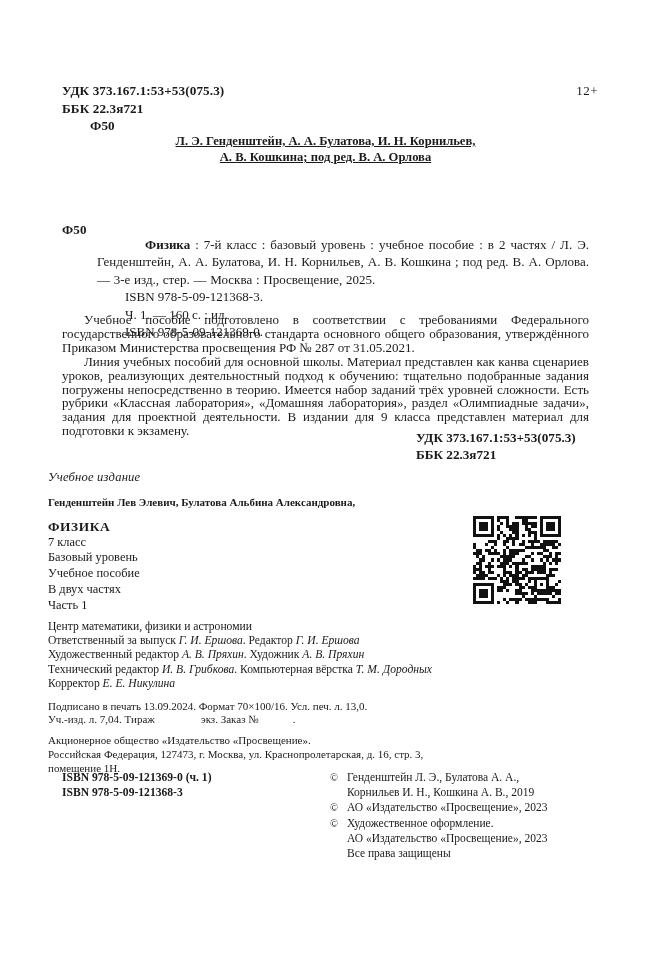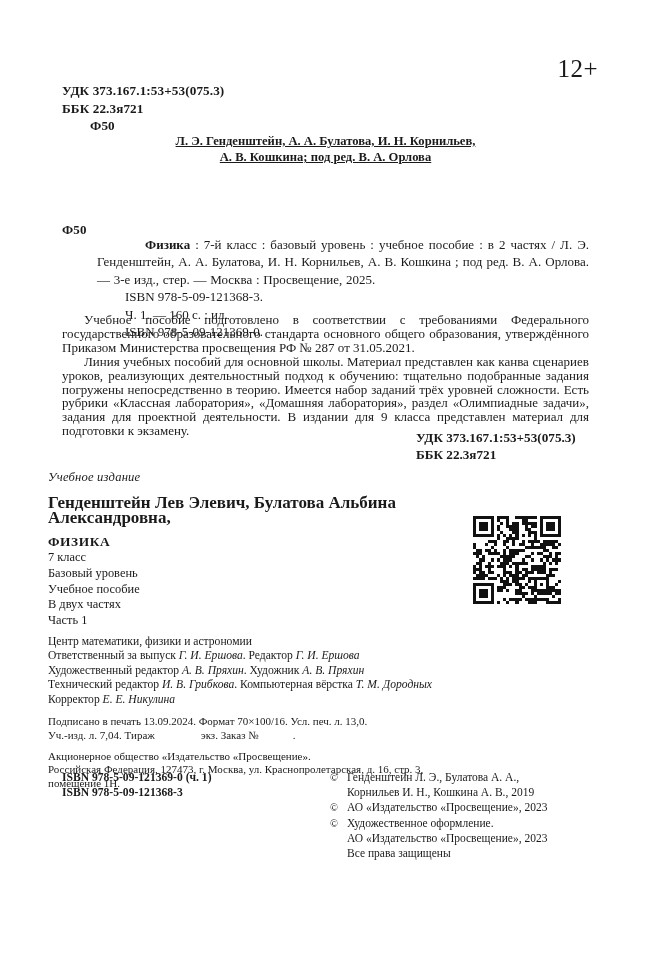--- a/index.html
+++ b/index.html
@@ -24,23 +24,23 @@
     overflow: hidden;
   }
 
   
   .b   { font-weight: bold; }
   .i   { font-style: italic; }
 
   
   .age-rating {
     position: absolute;
-    top: 56px;
+    top: 84px;
     right: 52px;
-    font-size: 25px;
+    font-size: 13px;
     letter-spacing: .5px;
     line-height: 1;
   }
 
   
   .class-codes {
     position: absolute;
     top: 82px;
     left: 62px;
     font-size: 13.2px;
@@ -139,21 +139,21 @@
     line-height: 15.6px;
   }
   .imprint .edition-kind {
     font-style: italic;
     font-size: 12.6px;
     letter-spacing: .2px;
   }
   .imprint .full-names {
     margin-top: 9px;
     font-weight: bold;
-    font-size: 17px;
+    font-size: 11px;
     line-height: 15.4px;
   }
   .imprint .title-main {
     margin-top: 9px;
     font-weight: bold;
     font-size: 13.4px;
     letter-spacing: .6px;
   }
   .imprint .spec-line {
     font-size: 12.4px;

